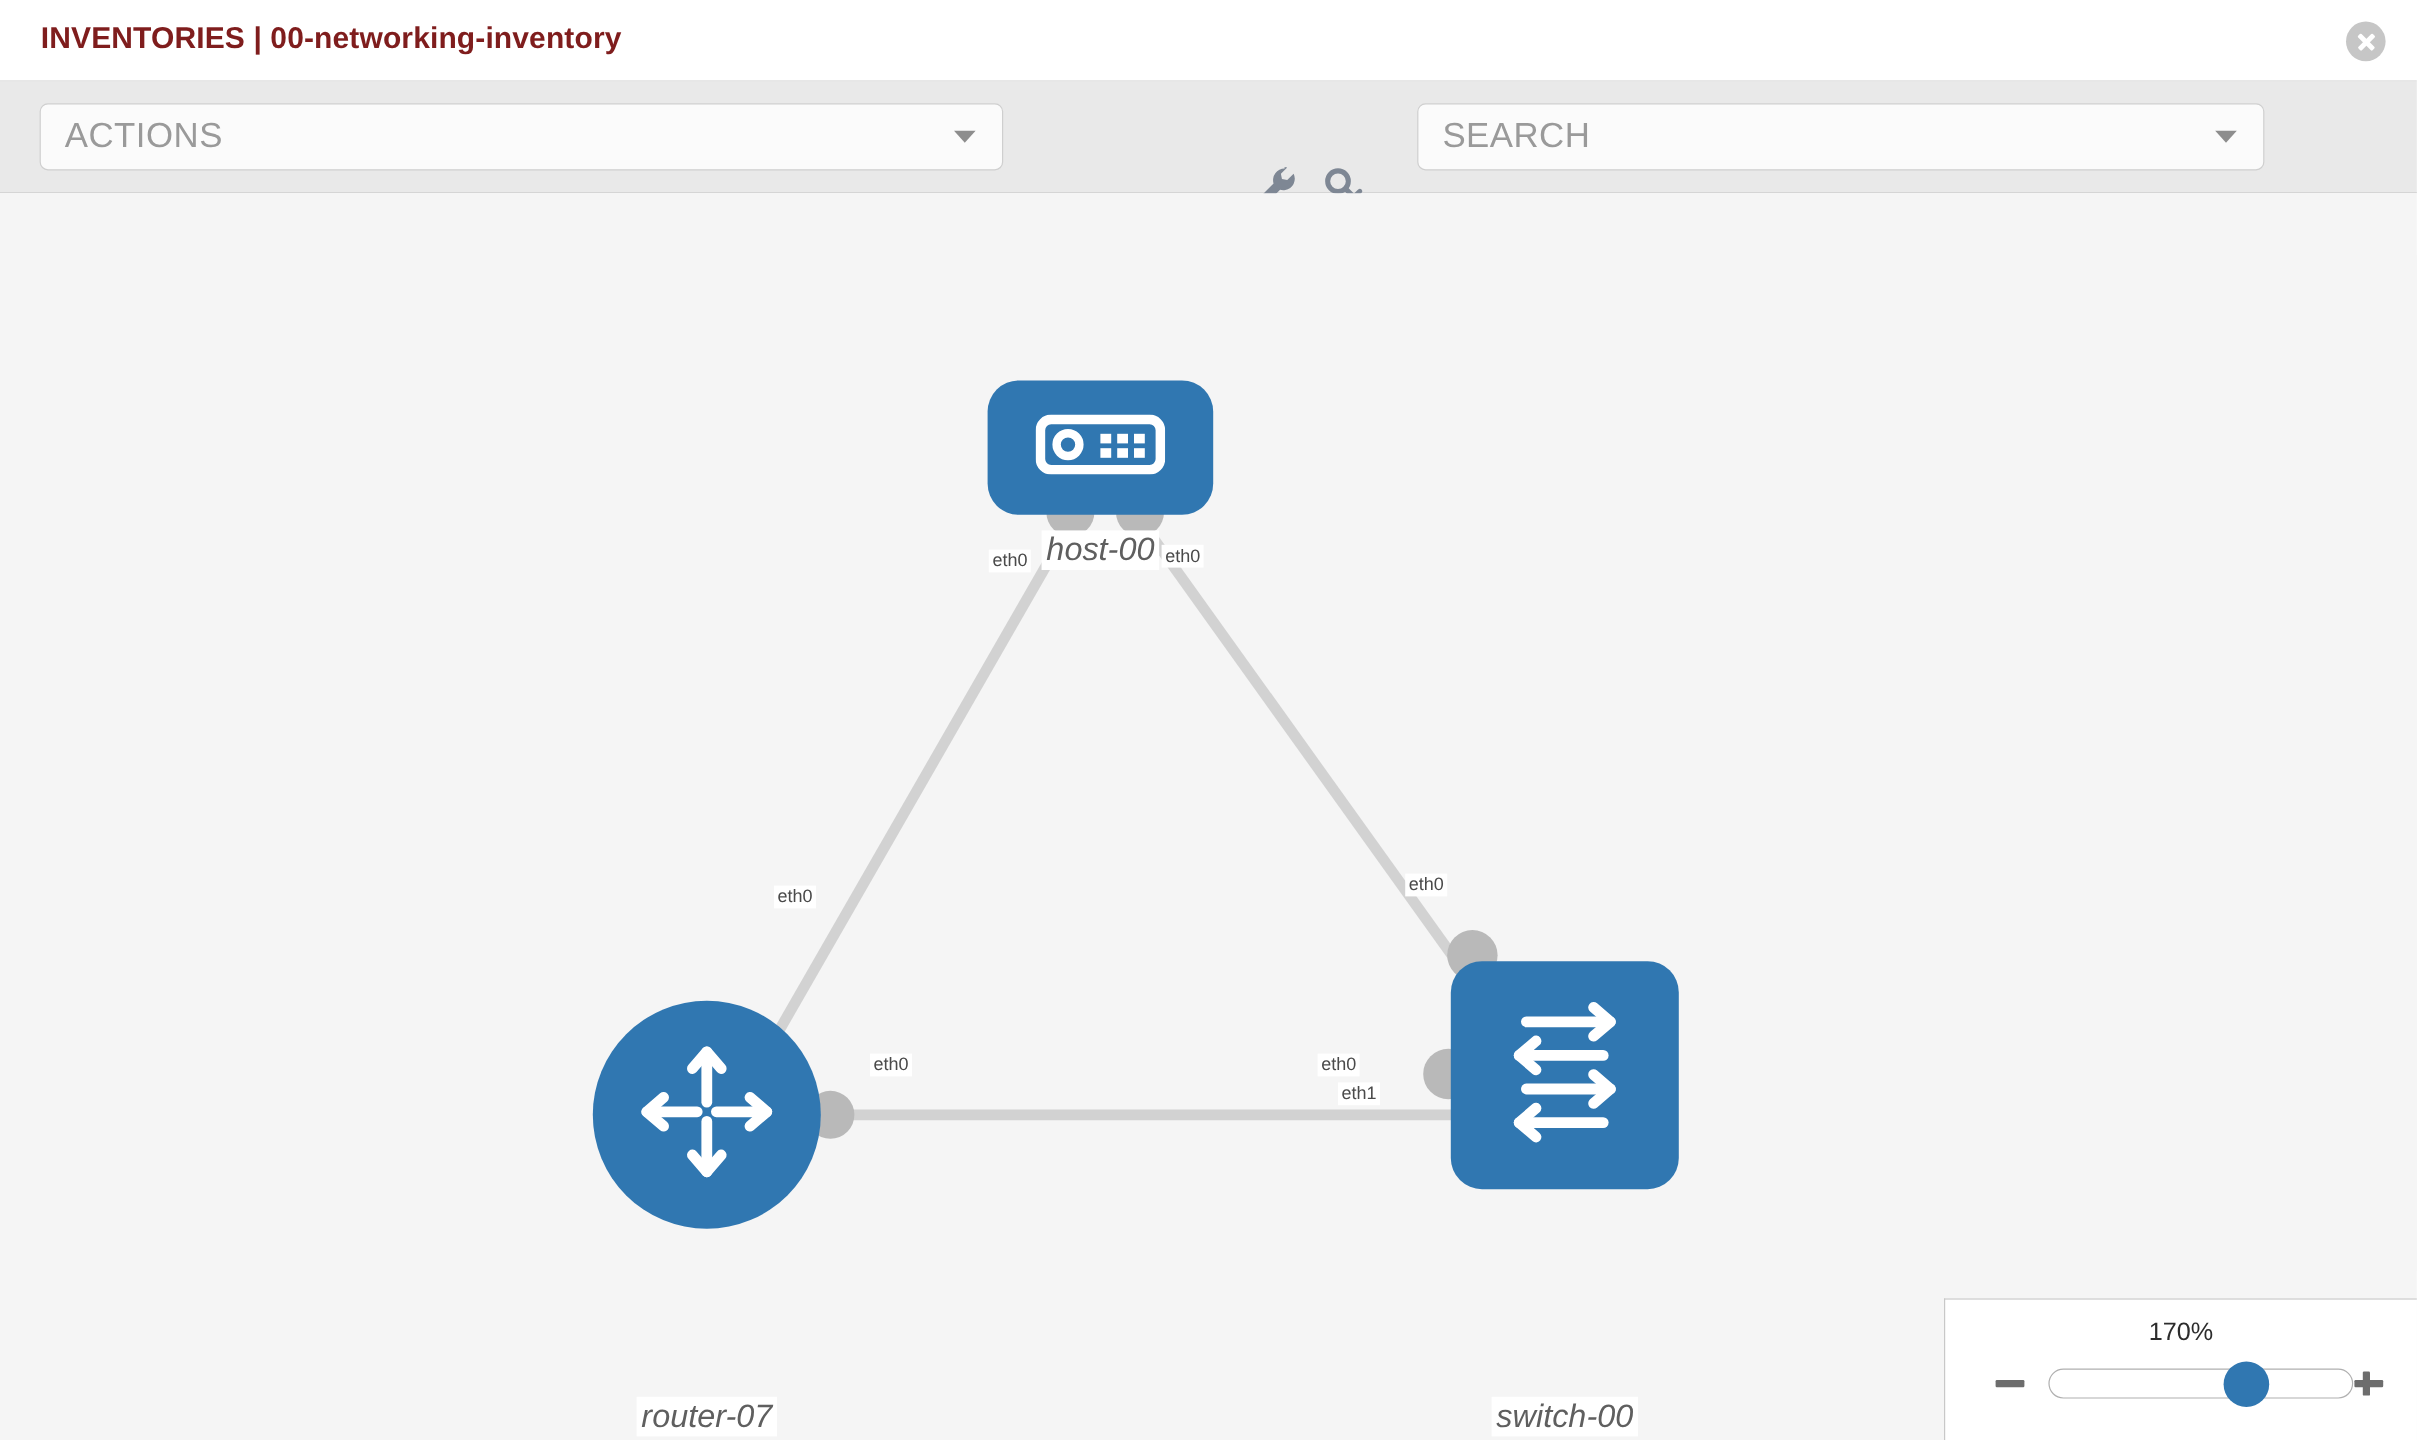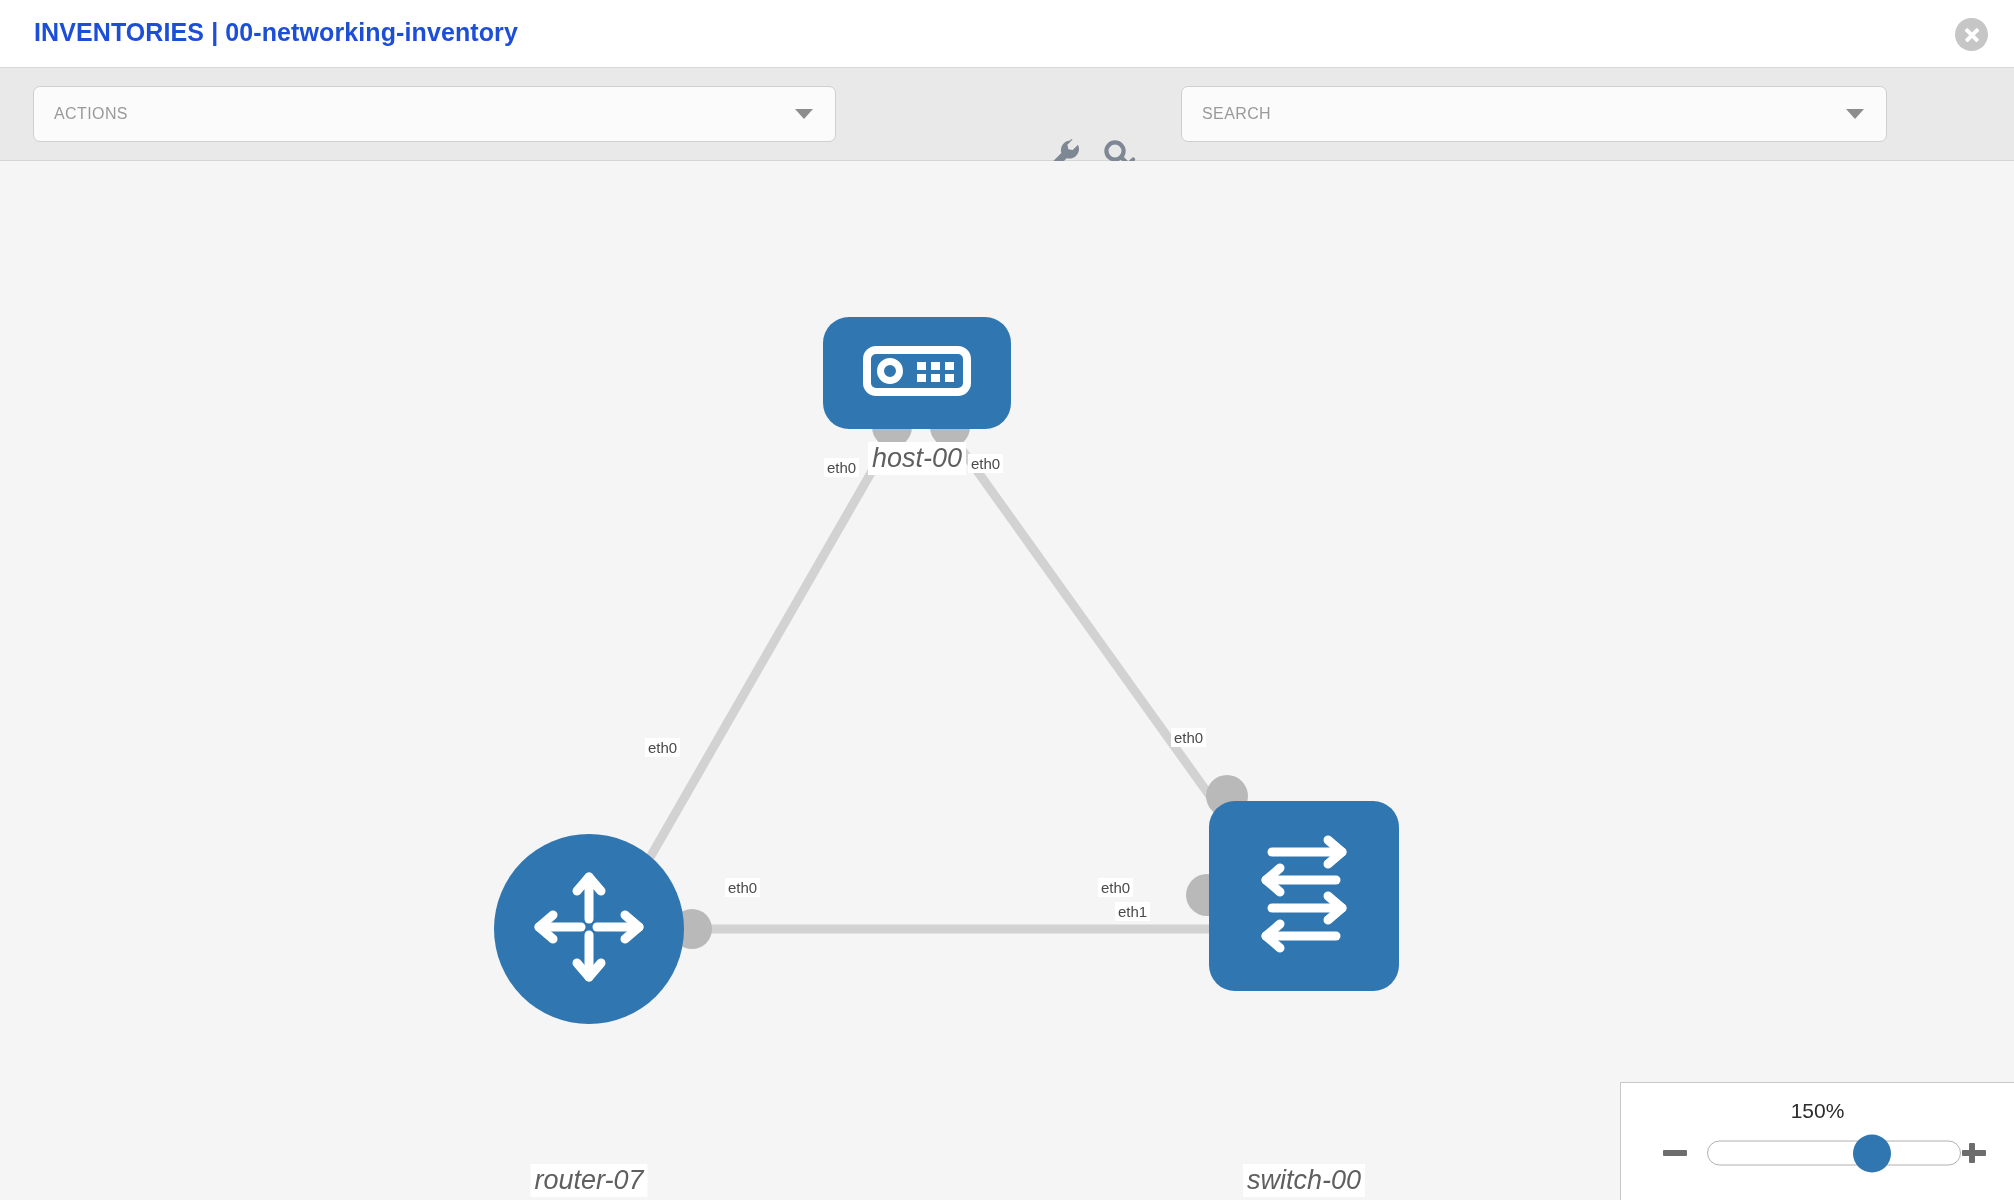--- a/index.html
+++ b/index.html
@@ -24,21 +24,21 @@
     background: #ffffff;
     border-bottom: 1px solid #d7d7d7;
     box-sizing: border-box;
   }
   .page-title {
     position: absolute;
     left: 34px;
     top: 18px;
     font-size: 25px;
     font-weight: bold;
-    color: #1d4ed8;
+    color: #7f1d1d;
     letter-spacing: 0.1px;
     white-space: nowrap;
   }
   .close-btn {
     position: absolute;
     right: 26px;
     top: 18px;
     width: 33px;
     height: 33px;
     border-radius: 50%;
@@ -75,21 +75,21 @@
     border-radius: 7px;
     box-sizing: border-box;
   }
   .field-actions { left: 33px; width: 803px; }
   .field-search  { left: 1181px; width: 706px; }
   .field-text {
     position: absolute;
     left: 20px;
     top: 50%;
     transform: translateY(-50%);
-    font-size: 16px;
+    font-size: 29px;
     color: #9a9a9a;
     letter-spacing: 0.4px;
     white-space: nowrap;
   }
   .caret {
     position: absolute;
     right: 22px;
     top: 50%;
     transform: translateY(-50%);
     width: 0; height: 0;
@@ -370,21 +370,21 @@
   <div class="iface-label" style="left:968px; top:293px;">eth0</div>
   <div class="iface-label" style="left:645px; top:577px;">eth0</div>
   <div class="iface-label" style="left:1171px; top:567px;">eth0</div>
   <div class="iface-label" style="left:725px; top:717px;">eth0</div>
   <div class="iface-label" style="left:1098px; top:717px;">eth0</div>
   <div class="iface-label" style="left:1115px; top:717px;margin-top:24px;">eth1</div>
 
 </div>
 
 <div class="zoom-panel">
-  <div class="zoom-value">150%</div>
+  <div class="zoom-value">170%</div>
 
   <div class="zoom-minus">
     <div class="hbar"></div>
   </div>
 
   <div class="zoom-track">
     <div class="zoom-thumb" id="zoom-thumb" style="left: 65%;"></div>
   </div>
 
   <div class="zoom-plus">

